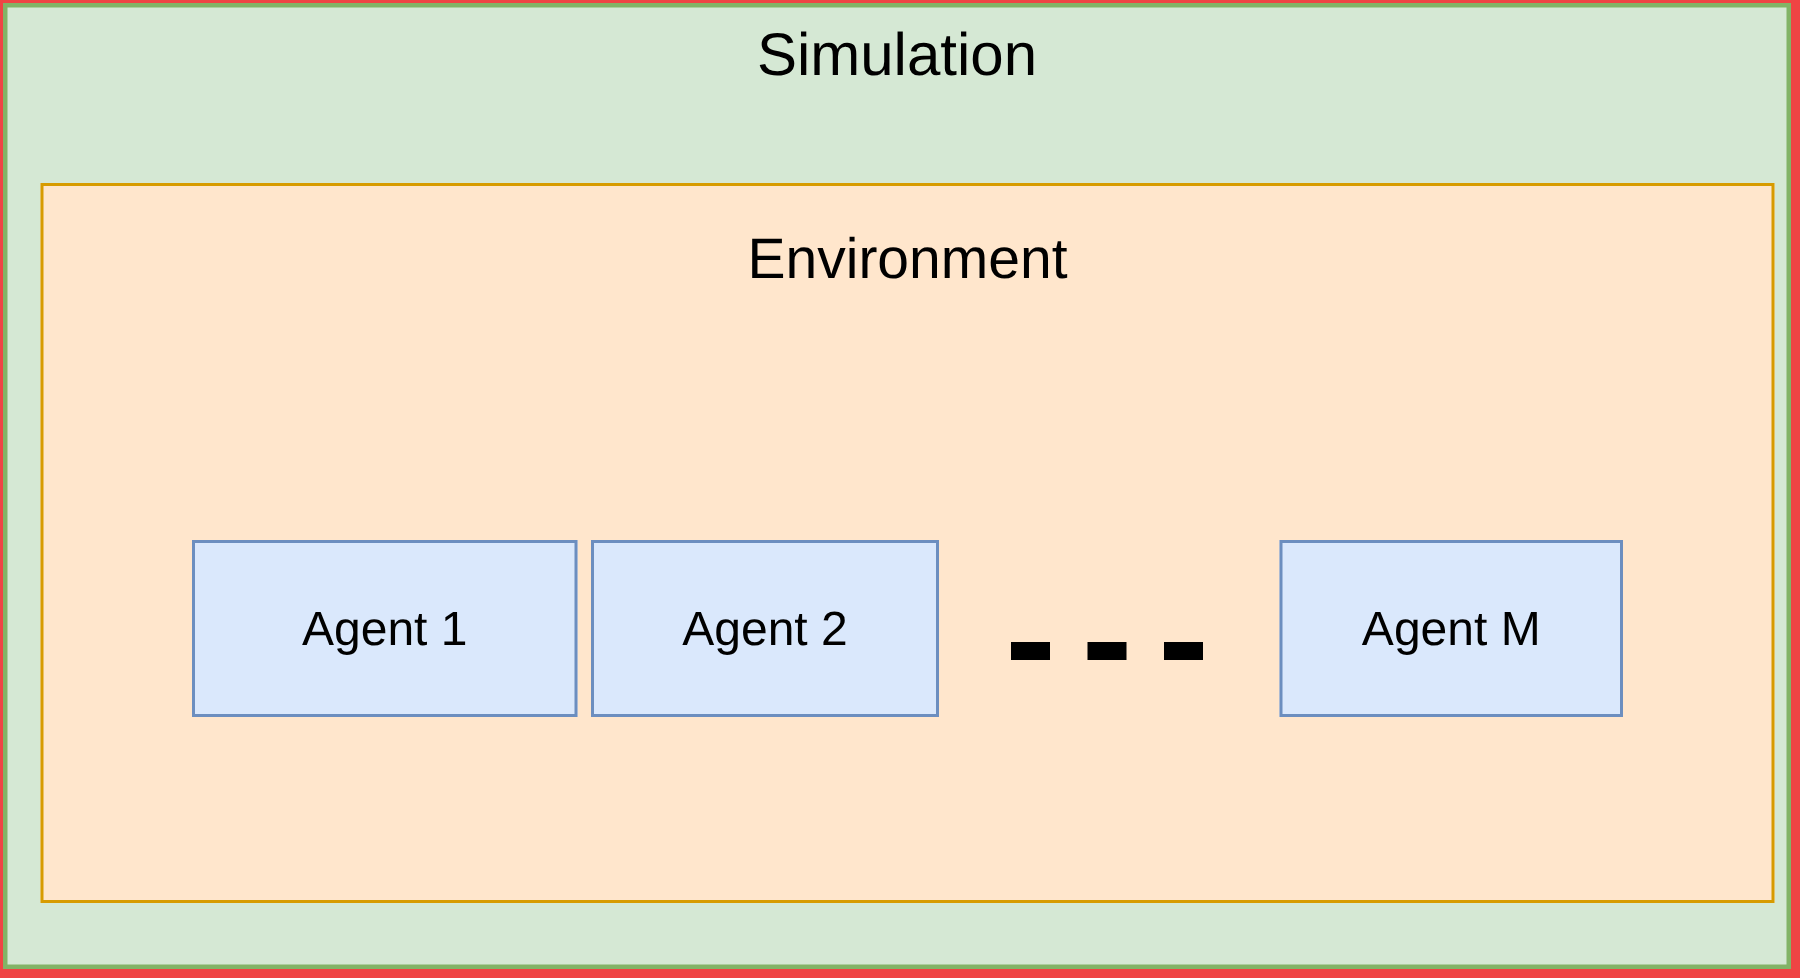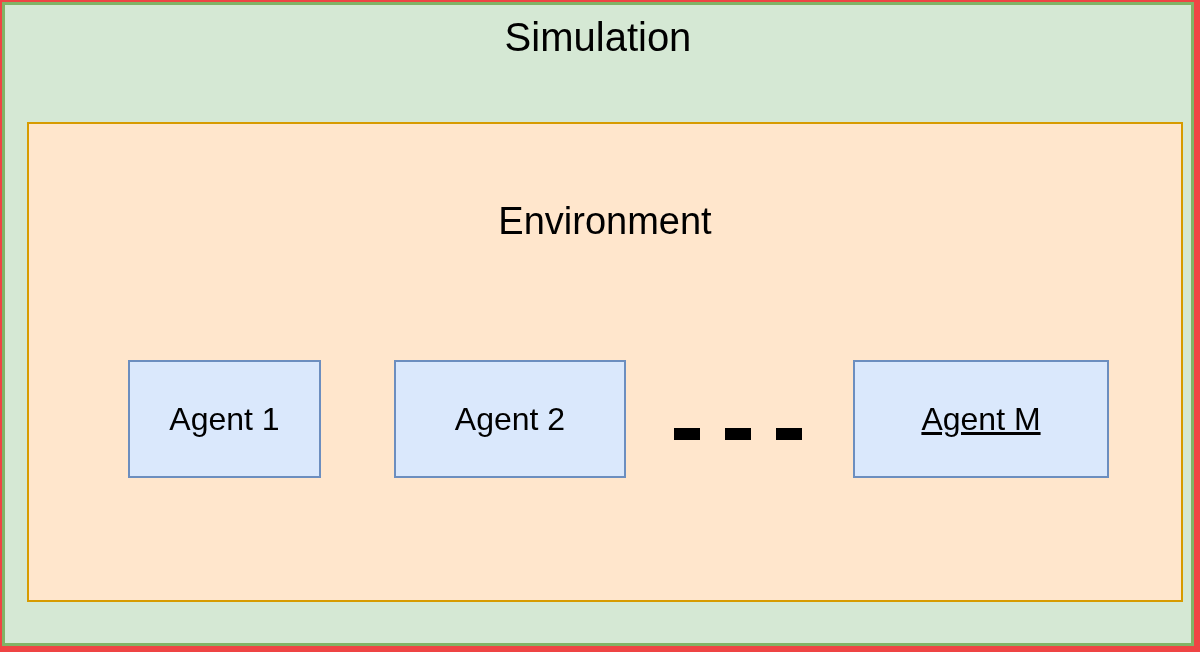--- a/index.html
+++ b/index.html
@@ -56,21 +56,20 @@
   .environment-title {
     position: absolute;
     left: 0;
     top: 26px;
     width: 100%;
     text-align: center;
     font-size: 38px;
     line-height: 46px;
     color: #000000;
     white-space: nowrap;
-    margin-top: 48px;
   }
 
   
   .agent-box {
     position: absolute;
     top: 236px;
     height: 118px;
     box-sizing: border-box;
     background: #dae8fc;
     border: 2px solid #6c8ebf;
@@ -79,23 +78,23 @@
     justify-content: center;
   }
 
   .agent-label {
     font-size: 32px;
     line-height: 38px;
     color: #000000;
     white-space: nowrap;
   }
 
-  .agent-1 { left: 99px;  width: 193px; }
+  .agent-1 { left: 99px;  width: 257px; }
   .agent-2 { left: 365px; width: 232px; }
-  .agent-m { left: 824px; width: 256px; text-decoration: underline; }
+  .agent-m { left: 824px; width: 229px; }
 
   
   .ellipsis-group {
     position: absolute;
     left: 645px;
     top: 304px;
     width: 128px;
     height: 14px;
   }
 

